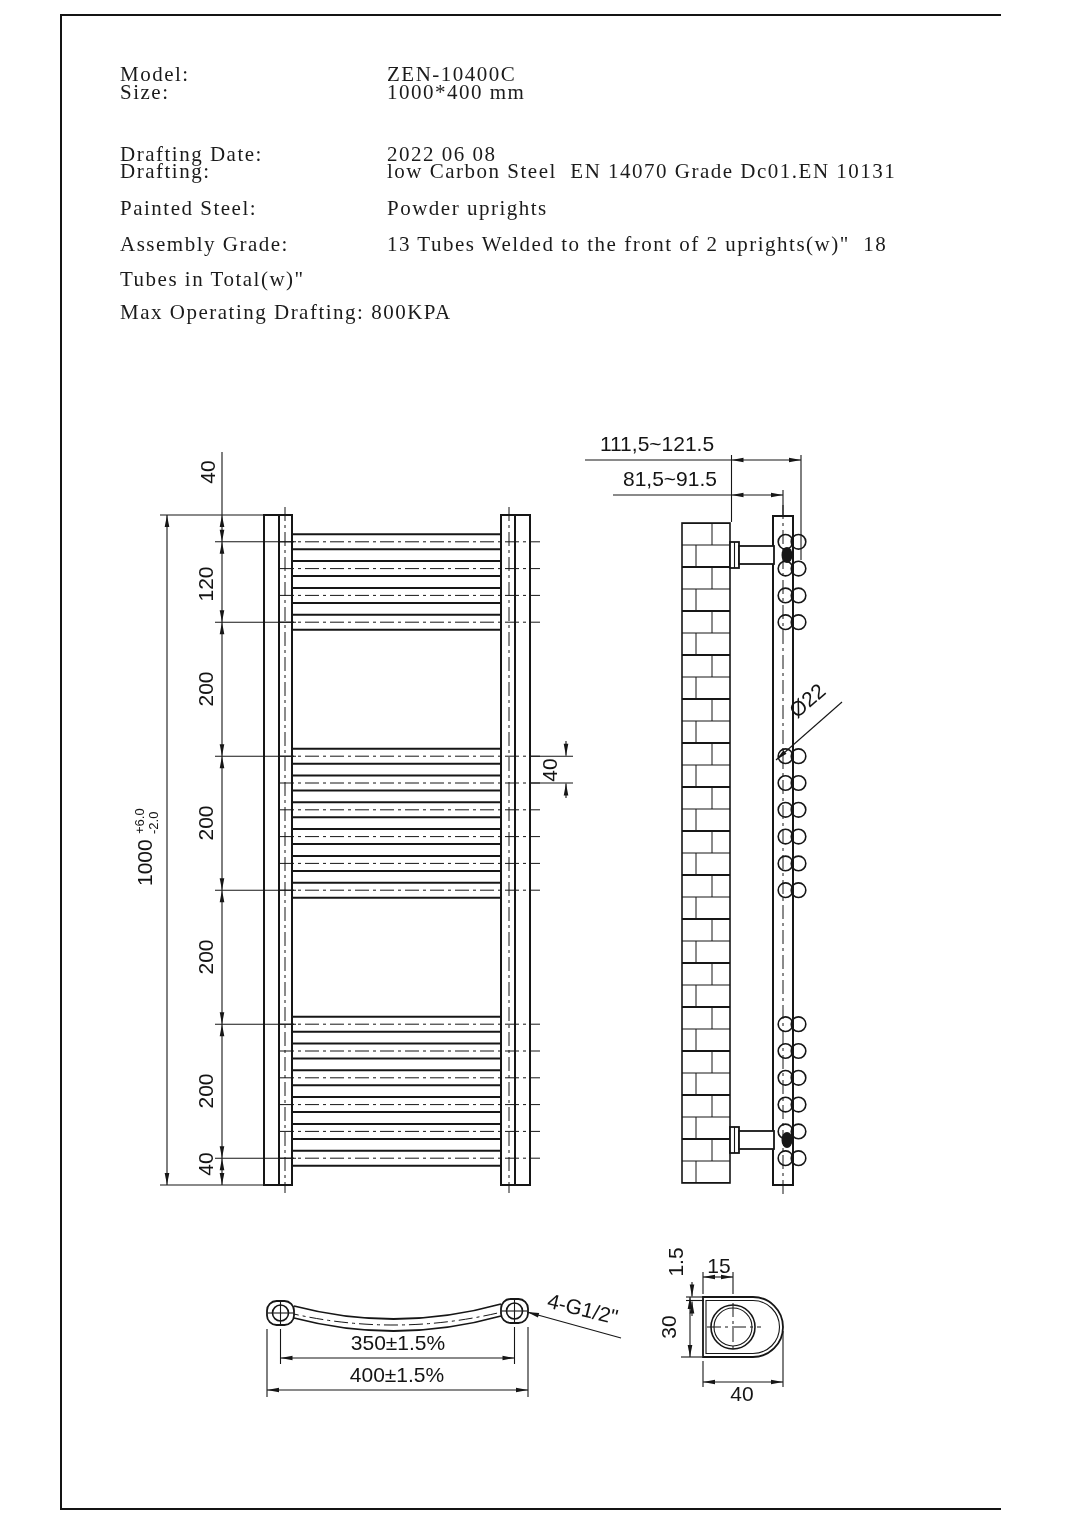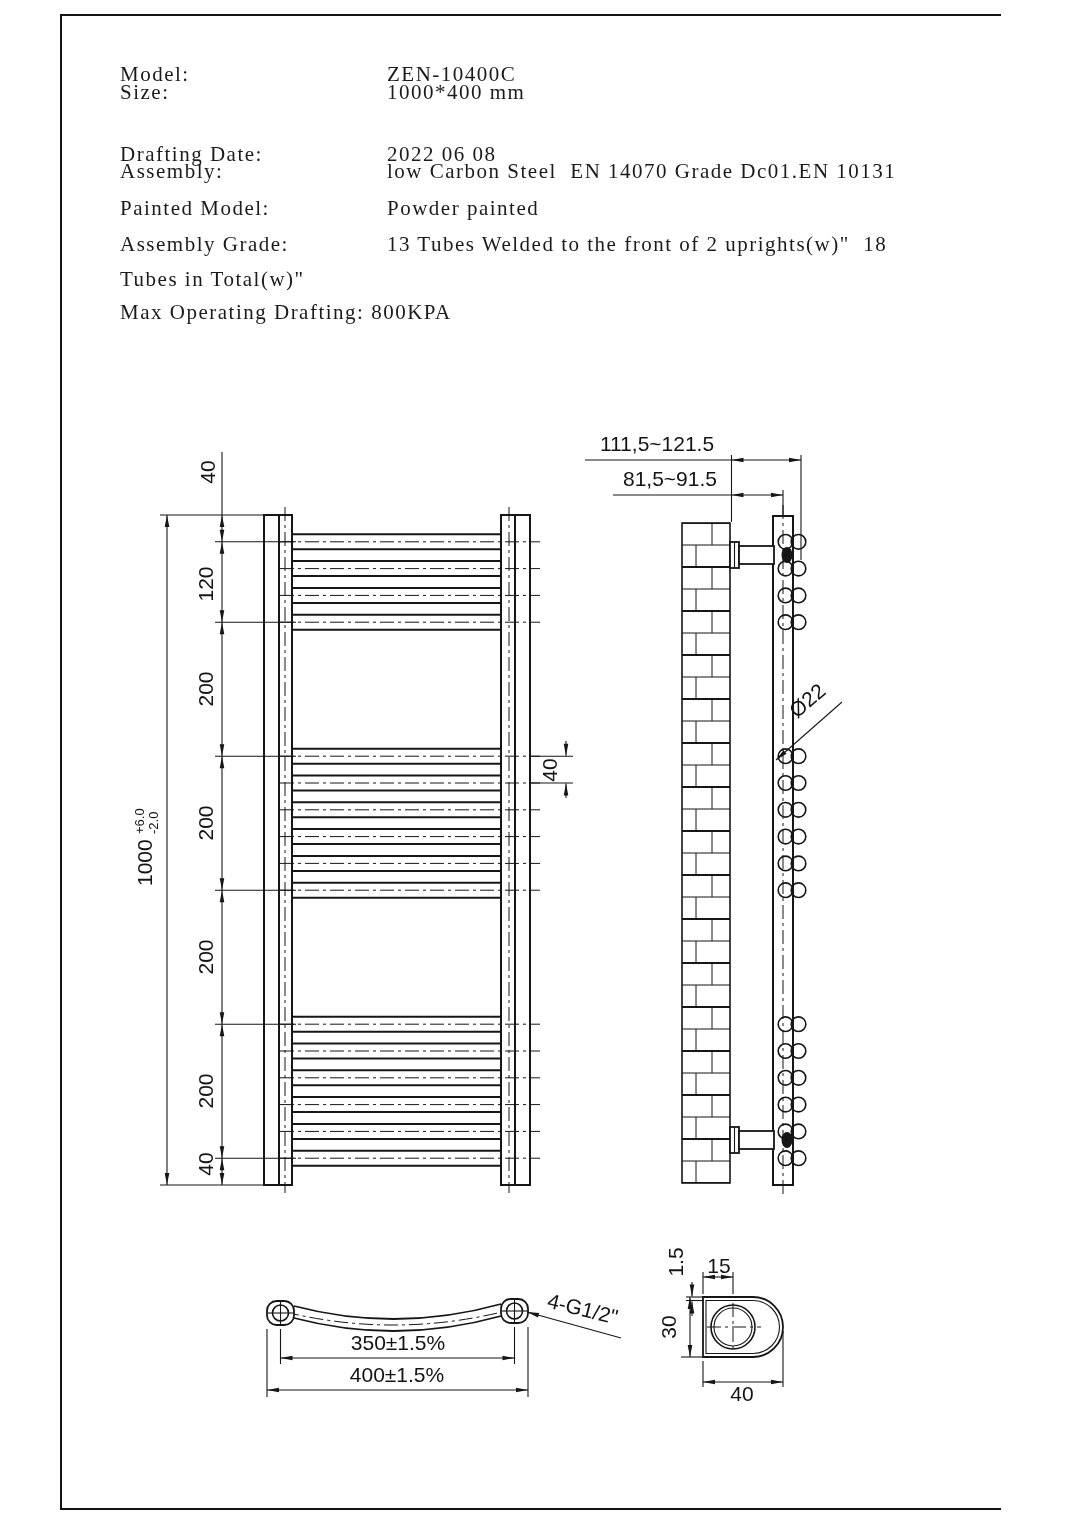--- a/index.html
+++ b/index.html
@@ -27,22 +27,22 @@
 </head>
 <body>
 
 <div class="page">
   <div class="frame"></div>
 
   <div class="spec">
     <div class="row" style="top:62px"><span class="lbl">Model:</span><span class="val">ZEN-10400C</span></div>
     <div class="row" style="top:80px"><span class="lbl">Size:</span><span class="val">1000*400 mm</span></div>
     <div class="row" style="top:142px"><span class="lbl">Drafting Date:</span><span class="val">2022 06 08</span></div>
-    <div class="row" style="top:159px"><span class="lbl">Assembly:</span><span class="val">low Carbon Steel  EN 14070 Grade Dc01.EN 10131</span></div>
-    <div class="row" style="top:196px"><span class="lbl">Painted Model:</span><span class="val">Powder painted</span></div>
+    <div class="row" style="top:159px"><span class="lbl">Drafting:</span><span class="val">low Carbon Steel  EN 14070 Grade Dc01.EN 10131</span></div>
+    <div class="row" style="top:196px"><span class="lbl">Painted Steel:</span><span class="val">Powder uprights</span></div>
     <div class="row" style="top:232px"><span class="lbl">Assembly Grade:</span><span class="val">13 Tubes Welded to the front of 2 uprights(w)"  18</span></div>
     <div class="row" style="top:267px"><span class="val">Tubes in Total(w)"</span></div>
     <div class="row" style="top:300px"><span class="val">Max Operating Drafting: 800KPA</span></div>
   </div>
 
   <svg width="1080" height="1527" viewBox="0 0 1080 1527">
     <defs>
       <marker id="arr" viewBox="0 0 13 6" refX="12.5" refY="3" markerWidth="13" markerHeight="6" orient="auto-start-reverse" markerUnits="userSpaceOnUse">
         <path d="M0.5,0.7 L12.5,3 L0.5,5.3 Z" fill="#161616"></path>
       </marker>

